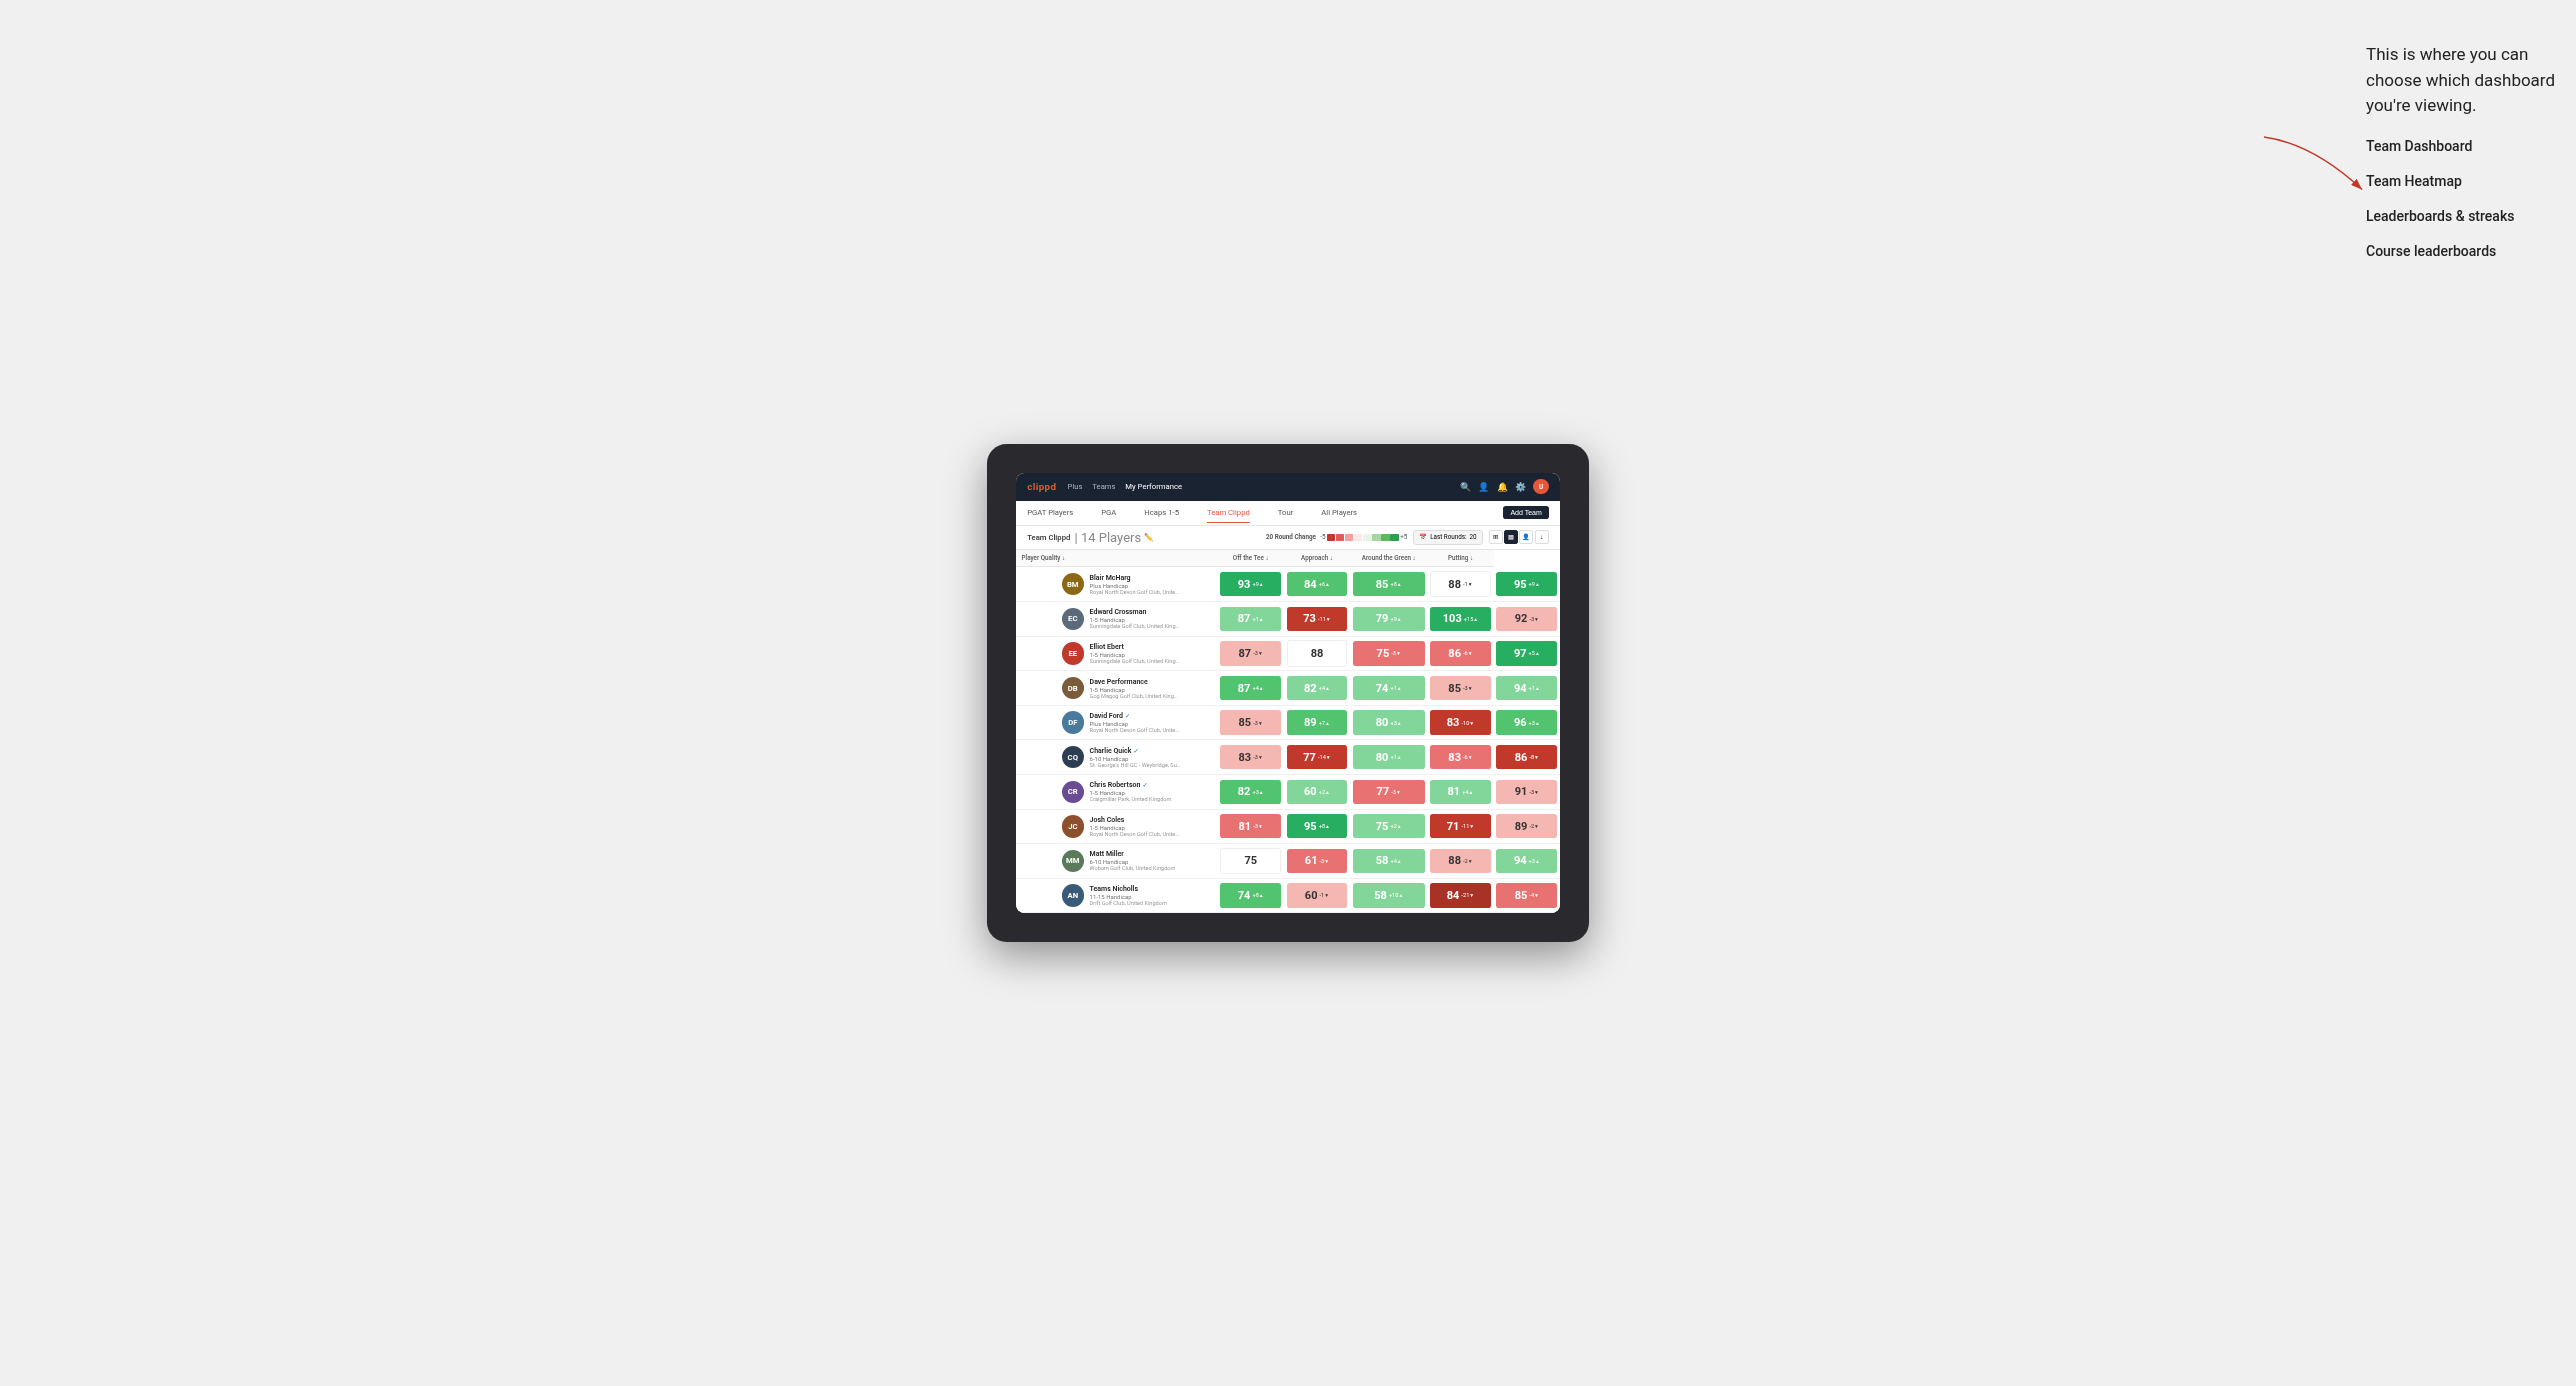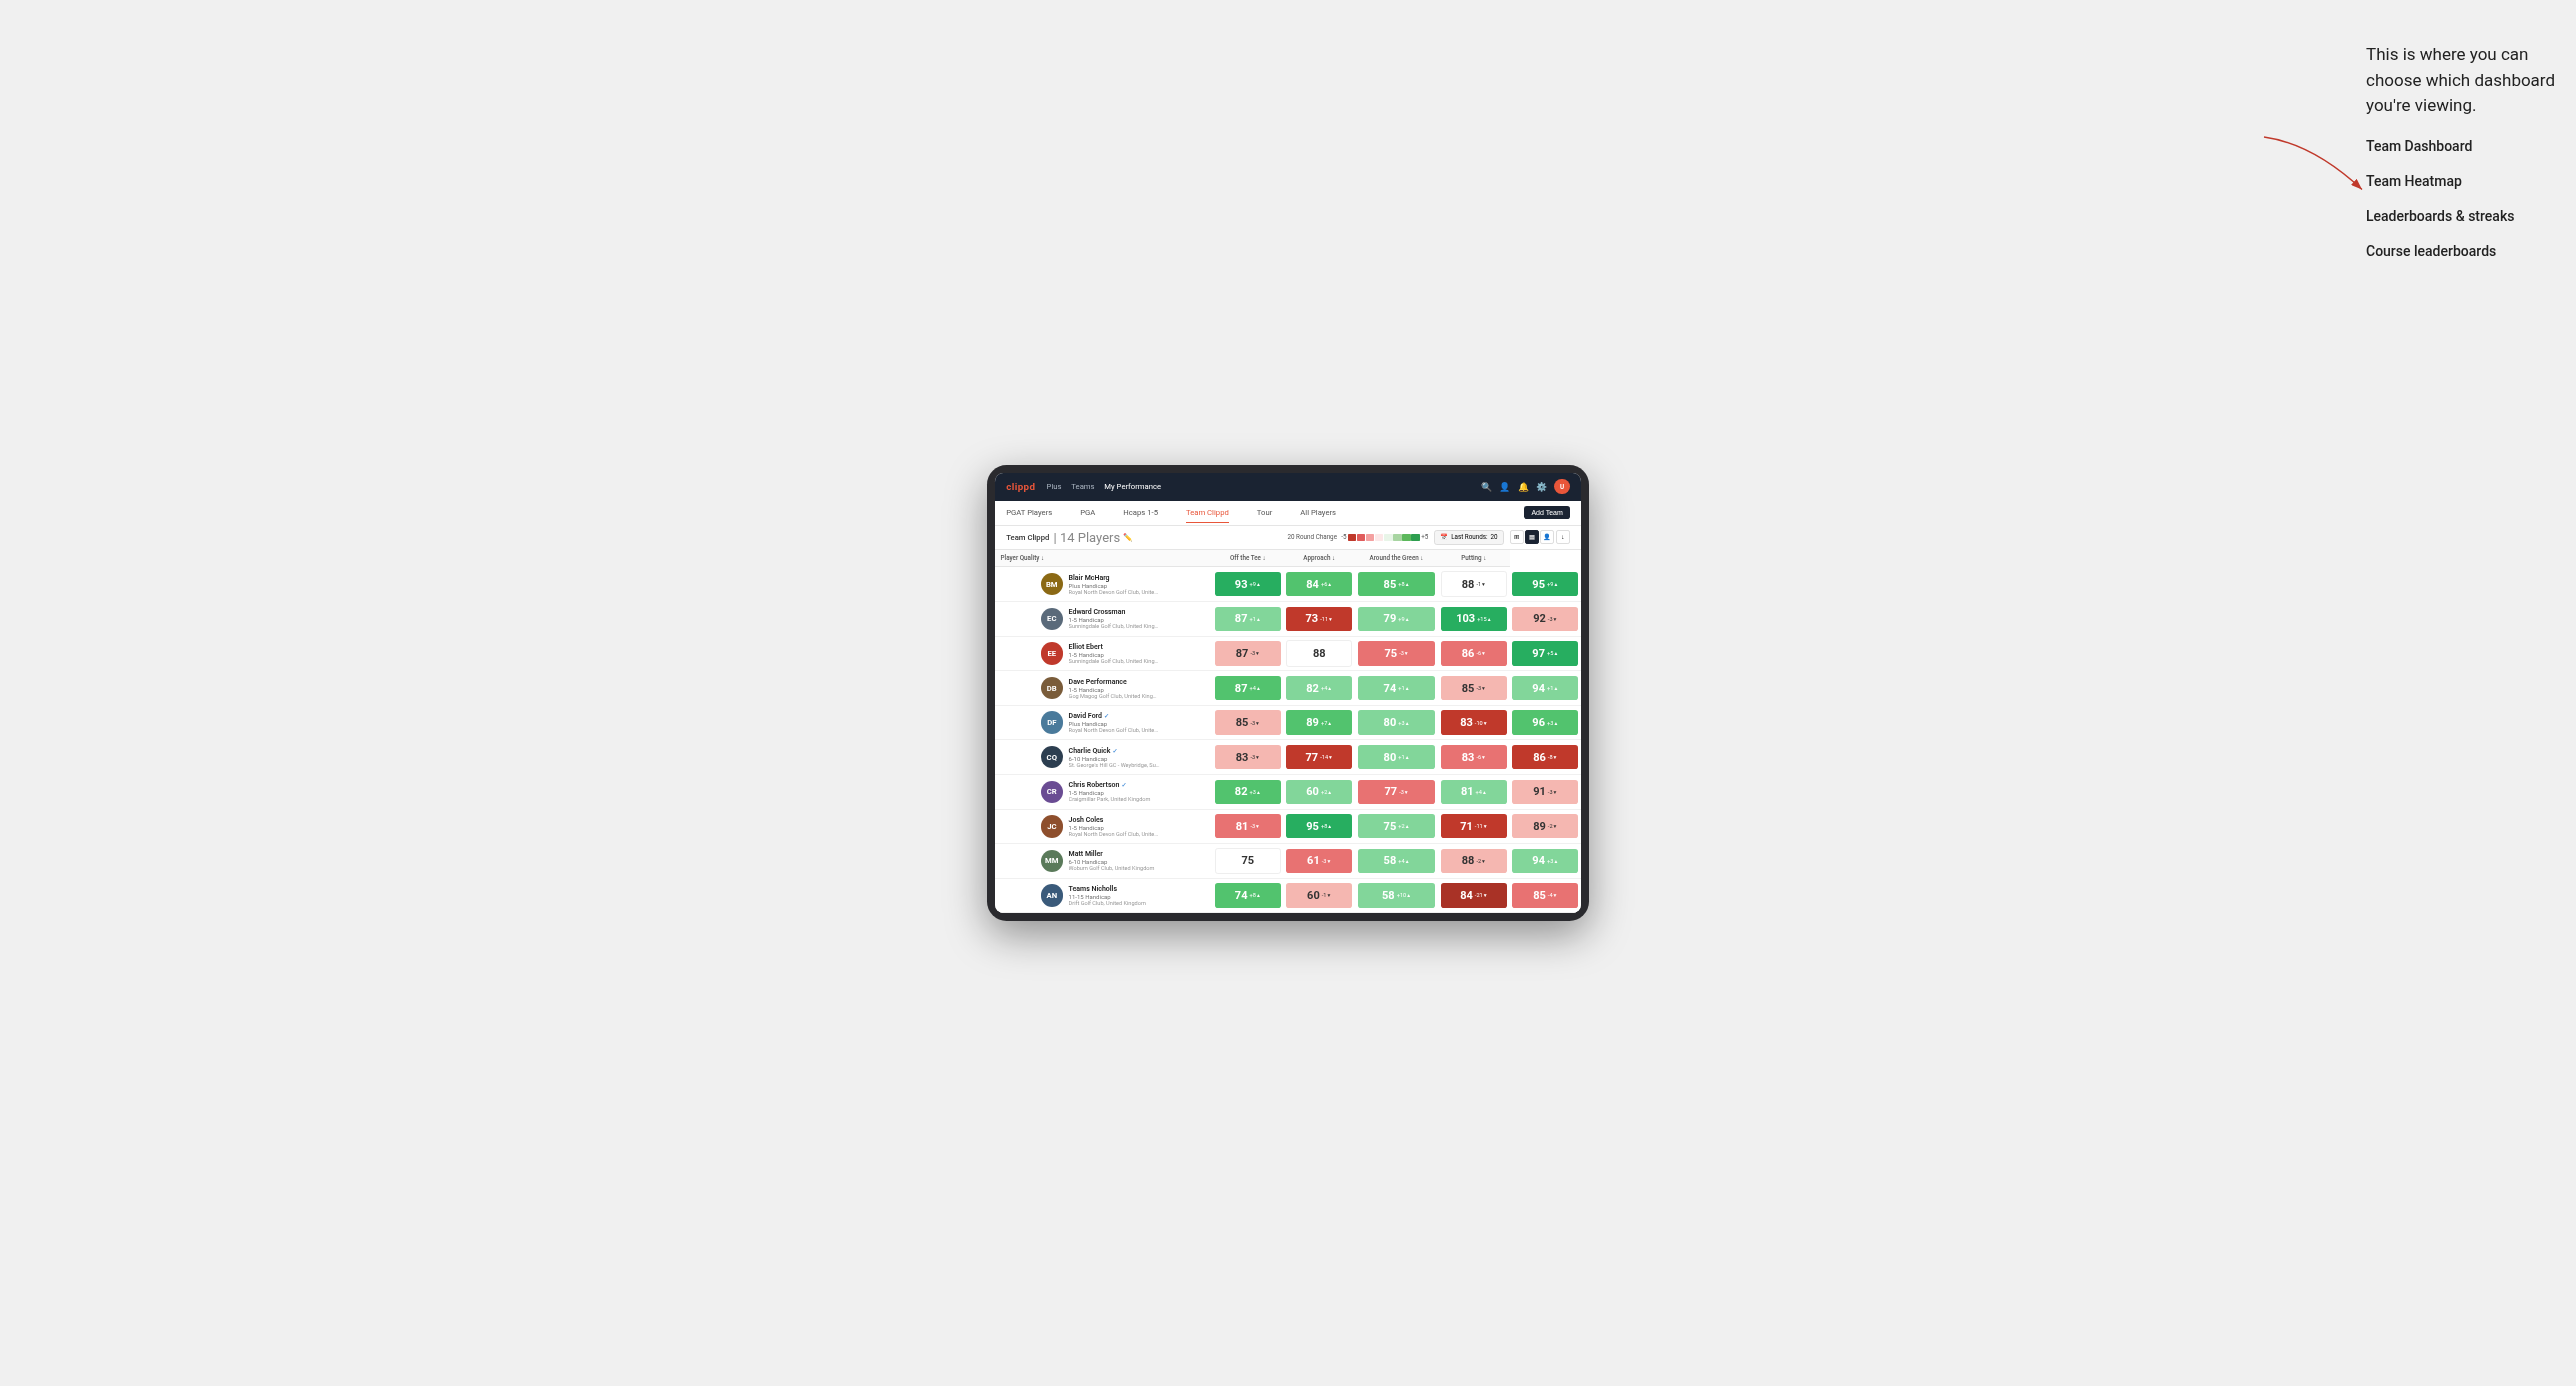--- a/index.html
+++ b/index.html
@@ -33,21 +33,21 @@
       font-size: 14px;
       font-weight: 500;
       margin-bottom: 14px;
     }
 
     
     .tablet-frame {
       width: 602px;
       background: #2a2a2e;
       border-radius: 19.6px;
-      padding: 8px;
+      padding: 29px;
       box-shadow: 0 14px 42px rgba(0,0,0,0.4);
       position: relative;
     }
     .tablet-screen {
       background: #fff;
       border-radius: 8.4px;
       overflow: hidden;
       width: 100%;
     }
 
@@ -158,20 +158,21 @@
       font-size: 7.7px;
       color: #888;
       margin-left: 2.8px;
       cursor: pointer;
     }
     .team-header-spacer { flex: 1; }
     .round-change-label {
       font-size: 6.3px;
       color: #555;
       margin-right: 4.2px;
+      font-weight: bold;
     }
     .color-scale {
       display: flex;
       align-items: center;
       gap: 1.4px;
     }
     .scale-neg { font-size: 6.3px; color: #555; }
     .scale-bar {
       display: flex;
       gap: 0.7px;

